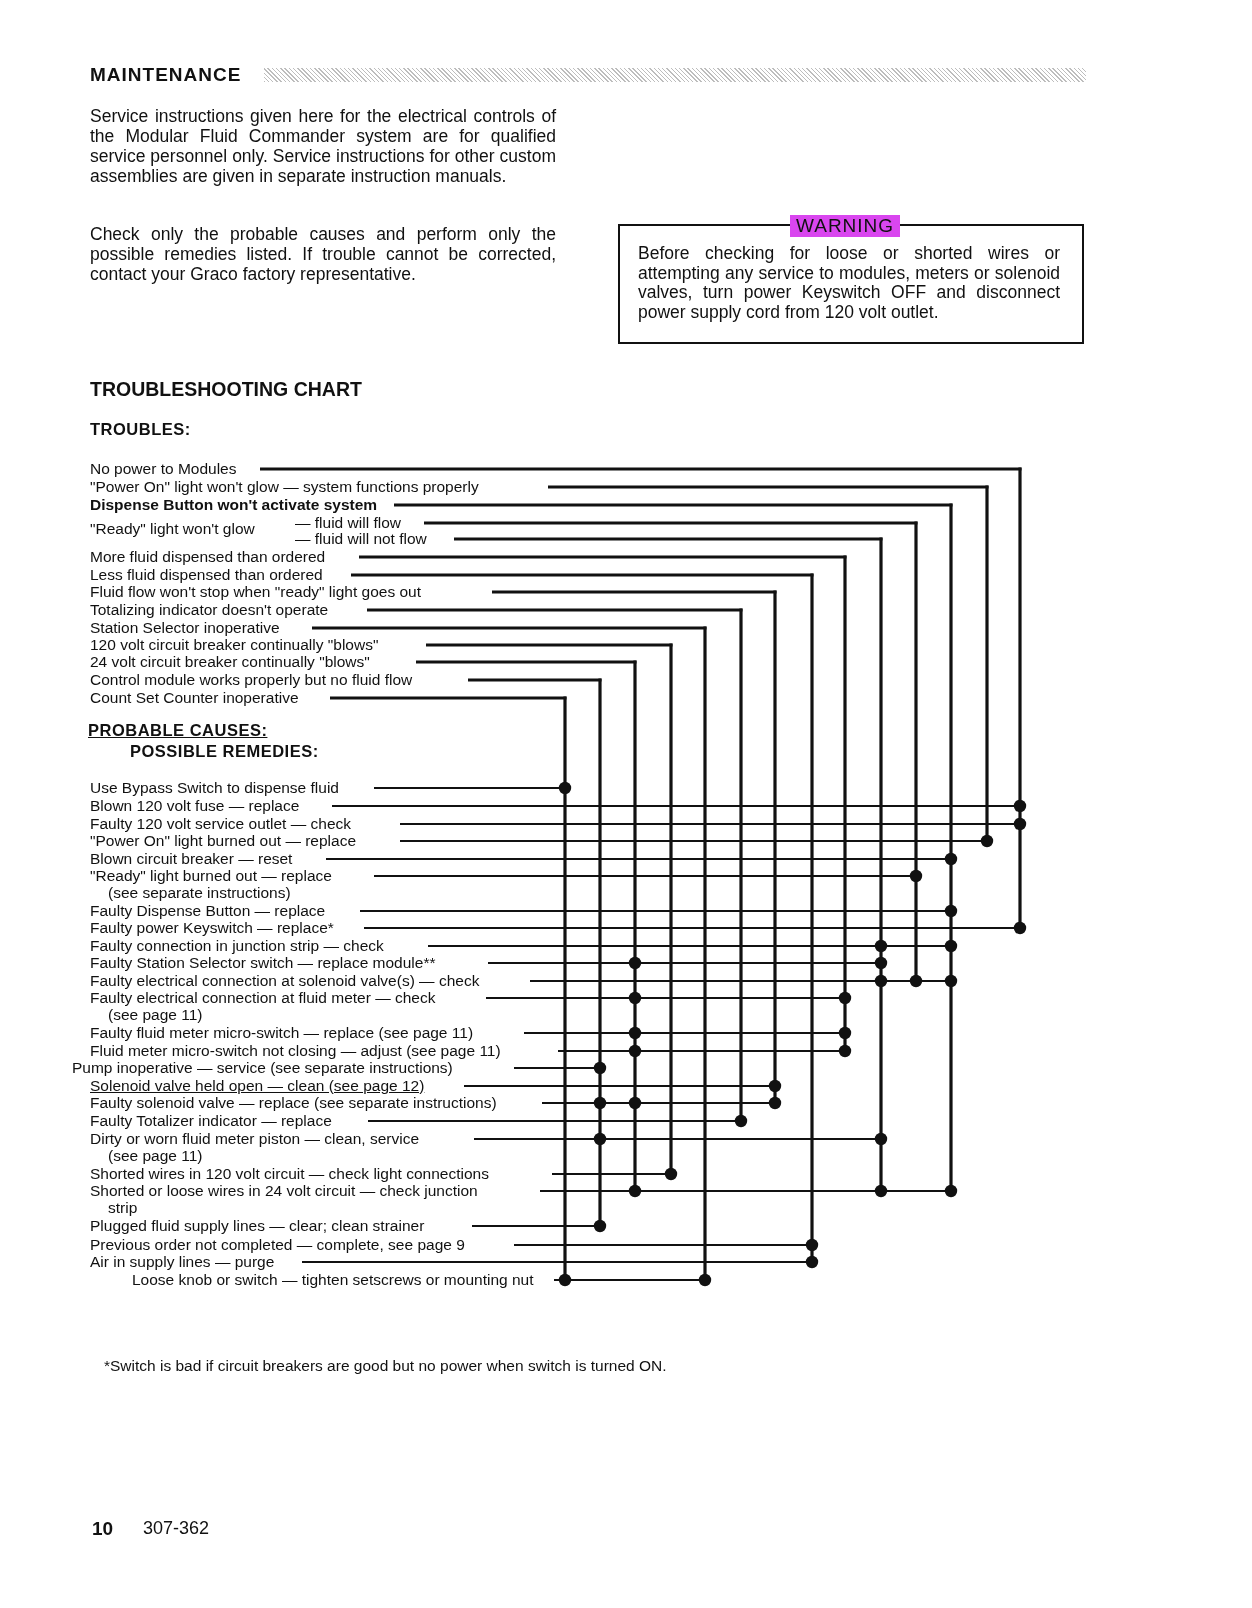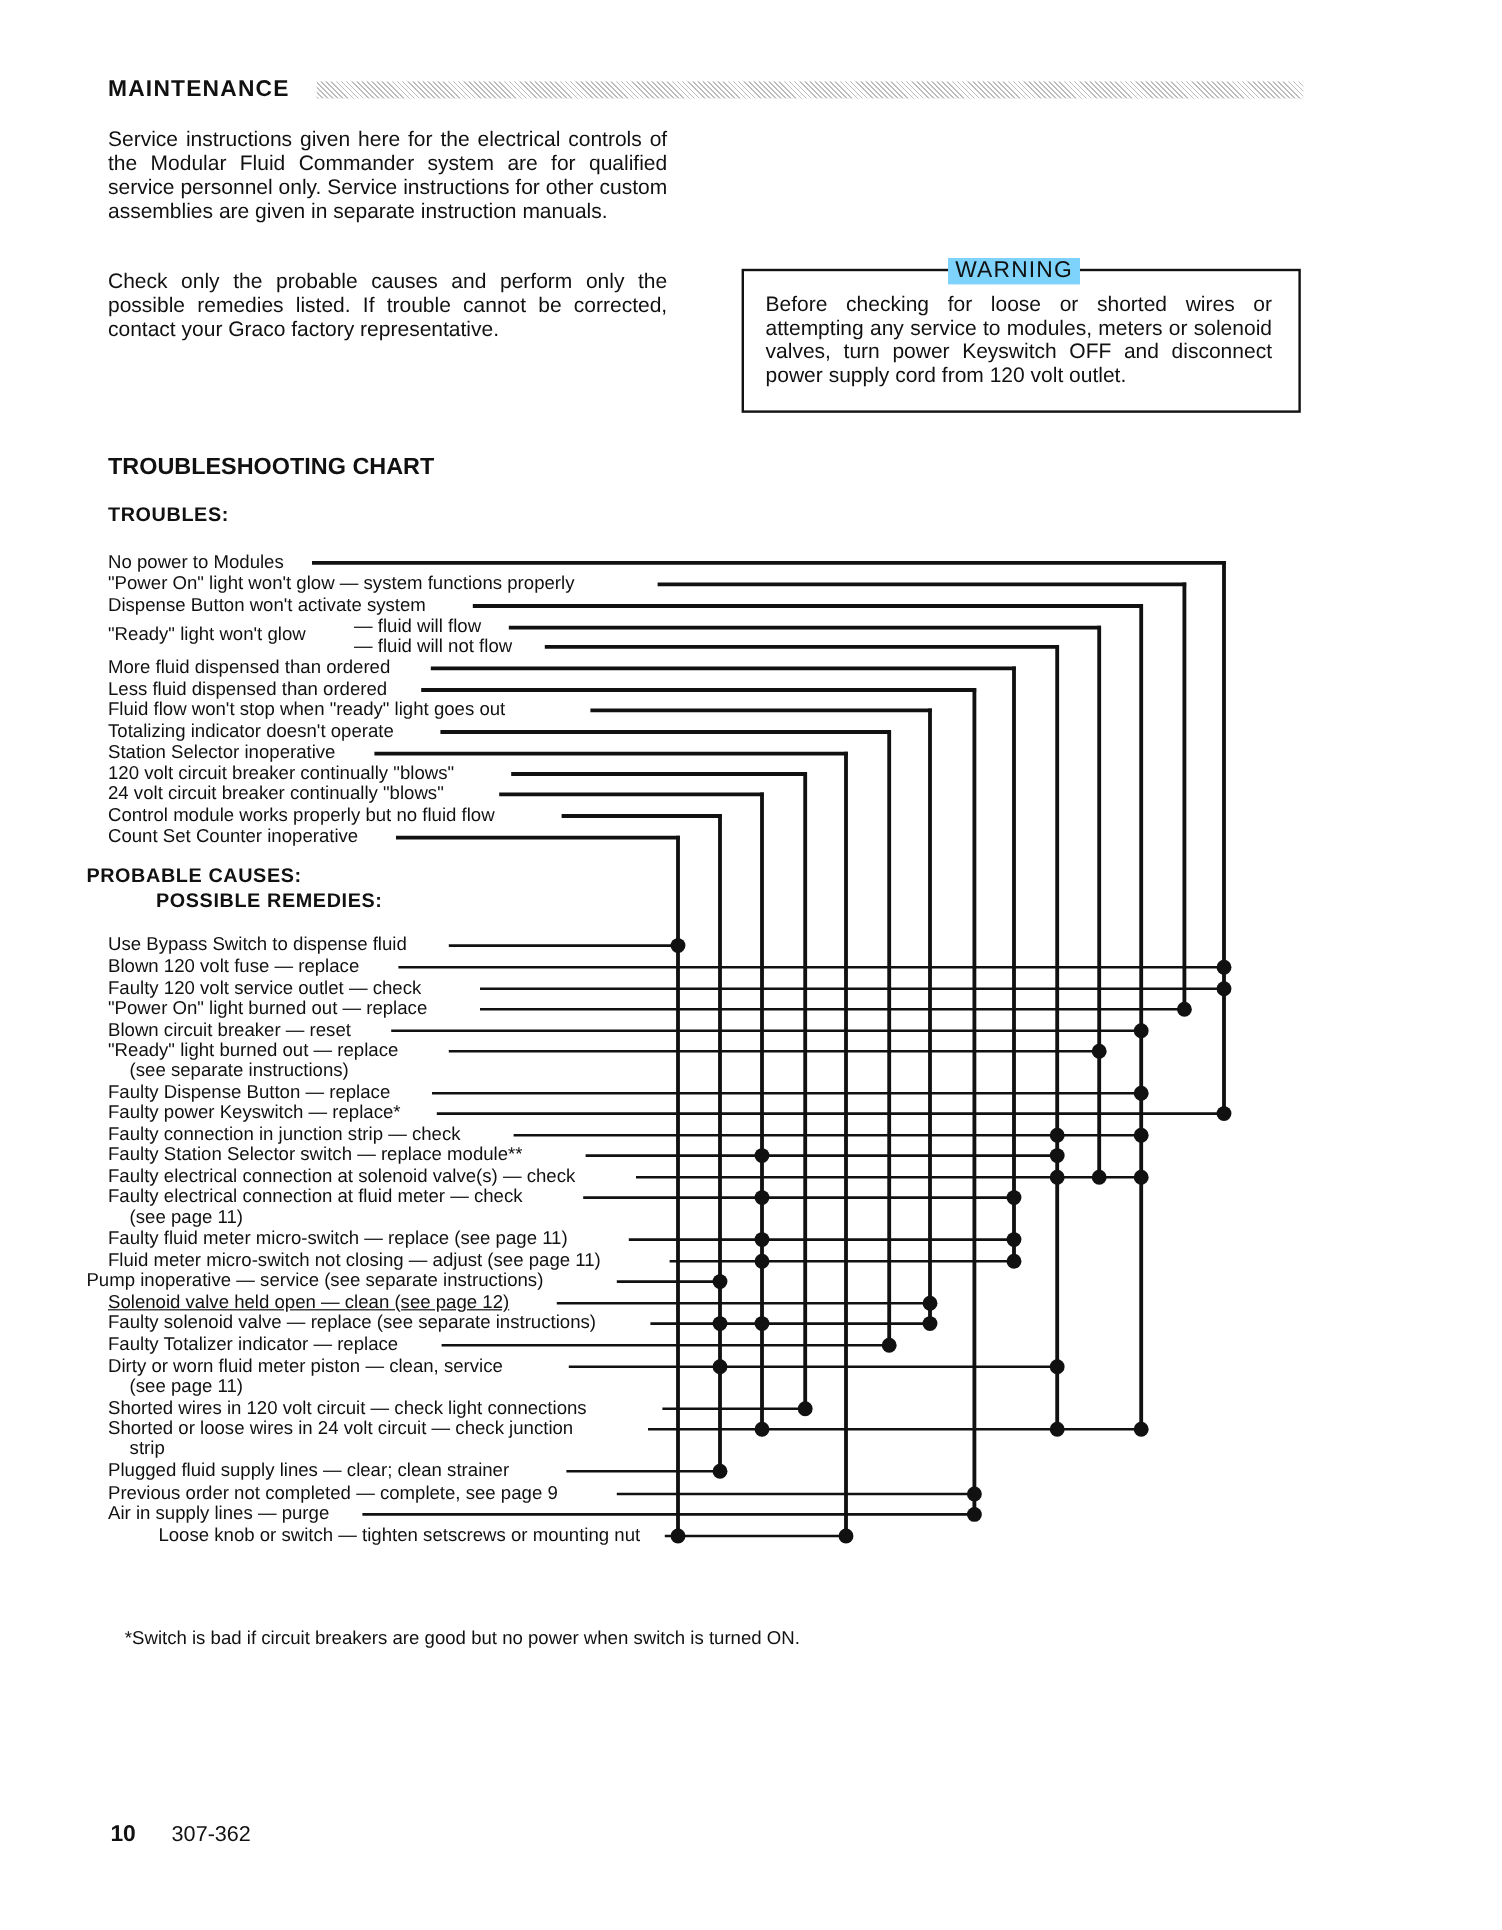--- a/index.html
+++ b/index.html
@@ -7,21 +7,21 @@
          font-family: "Liberation Sans", "DejaVu Sans", sans-serif; color: #111; }
   .abs { position: absolute; }
   .section-title { font-weight: bold; font-size: 19px; letter-spacing: 1px; }
   .maint-bar { left: 264px; top: 68px; width: 822px; height: 14px;
     background-image: repeating-linear-gradient(45deg, #bdbdbd 0 1px, #ffffff 1px 3px),
                       repeating-linear-gradient(-45deg, #cfcfcf 0 1px, transparent 1px 3px); }
   .para { font-size: 17.5px; line-height: 20px; text-align: justify; width: 466px; }
   .para p { margin: 0; }
   .warning-box { left: 618px; top: 224px; width: 466px; height: 120px;
     border: 2px solid #111; border-top: 2px solid #111; box-sizing: border-box; }
-  .warning-title { left: 790px; top: 215px; background: #7dd3fc; padding: 0 6px;
+  .warning-title { left: 790px; top: 215px; background: #d946ef; padding: 0 6px;
     font-size: 19px; letter-spacing: 1px; font-weight: 500; }
   .warning-text { left: 638px; top: 244px; width: 422px; font-size: 17.5px; line-height: 19.5px; text-align: justify; }
   .chart-title { left: 90px; top: 378px; font-weight: bold; font-size: 19.5px; }
   .sub-title { font-weight: bold; font-size: 16.5px; letter-spacing: 0.5px; }
   .row-text { font-size: 15.5px; white-space: nowrap; line-height: 17px; }
   .footnote { left: 104px; top: 1357px; font-size: 15.5px; }
   .page-num { left: 92px; top: 1518px; font-size: 19px; font-weight: bold; }
   .doc-num { left: 143px; top: 1518px; font-size: 18px; }
   svg.conn { position: absolute; left: 0; top: 0; }
 </style>
@@ -37,28 +37,28 @@
 <div class="abs para" style="left:90px; top:224px;">
   <p>Check only the probable causes and perform only the possible remedies listed. If trouble cannot be corrected, contact your Graco factory representative.</p>
 </div>
 
 <div class="abs warning-box"></div>
 <div class="abs warning-title">WARNING</div>
 <div class="abs warning-text">Before checking for loose or shorted wires or attempting any service to modules, meters or solenoid valves, turn power Keyswitch OFF and disconnect power supply cord from 120 volt outlet.</div>
 
 <div class="abs chart-title">TROUBLESHOOTING CHART</div>
 <div class="abs sub-title" style="left:90px; top:420px;">TROUBLES:</div>
-<div class="abs sub-title" style="left:72px; top:721px;">PROBABLE CAUSES:</div>
+<div class="abs sub-title" style="left:88px; top:721px;text-decoration:underline;">PROBABLE CAUSES:</div>
 <div class="abs sub-title" style="left:130px; top:742px;">POSSIBLE REMEDIES:</div>
 <div class="abs row-text" style="left:90px; top:520px;">"Ready" light won't glow</div>
 
 <div id="trouble-rows">
     <div class="abs row-text" style="left: 90px; top: 460px;">No power to Modules</div>
     <div class="abs row-text" style="left: 90px; top: 478px;">"Power On" light won't glow — system functions properly</div>
-    <div class="abs row-text" style="left: 90px; top: 496px;">Dispense Button won't activate system</div>
+    <div class="abs row-text" style="left: 90px; top: 496px; font-weight: bold;">Dispense Button won't activate system</div>
     <div class="abs row-text" style="left: 295px; top: 514px;">— fluid will flow</div>
     <div class="abs row-text" style="left: 295px; top: 530px;">— fluid will not flow</div>
     <div class="abs row-text" style="left: 90px; top: 548px;">More fluid dispensed than ordered</div>
     <div class="abs row-text" style="left: 90px; top: 566px;">Less fluid dispensed than ordered</div>
     <div class="abs row-text" style="left: 90px; top: 583px;">Fluid flow won't stop when "ready" light goes out</div>
     <div class="abs row-text" style="left: 90px; top: 601px;">Totalizing indicator doesn't operate</div>
     <div class="abs row-text" style="left: 90px; top: 619px;">Station Selector inoperative</div>
     <div class="abs row-text" style="left: 90px; top: 636px;">120 volt circuit breaker continually "blows"</div>
     <div class="abs row-text" style="left: 90px; top: 653px;">24 volt circuit breaker continually "blows"</div>
     <div class="abs row-text" style="left: 90px; top: 671px;">Control module works properly but no fluid flow</div>

